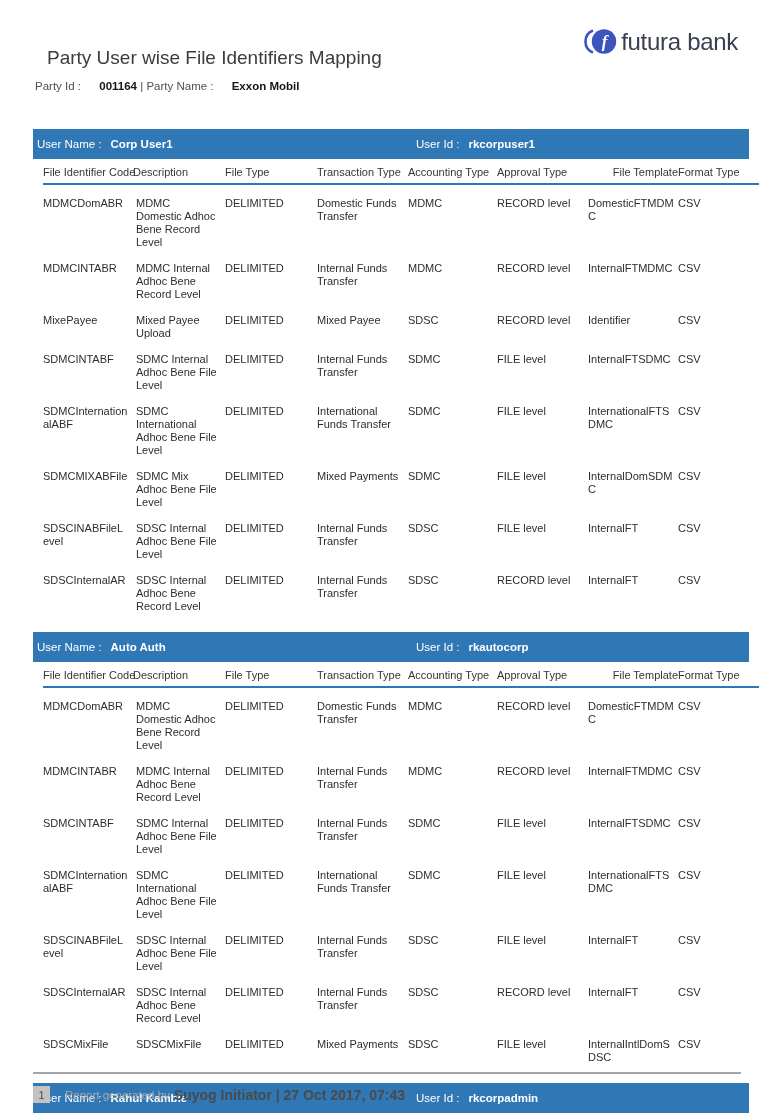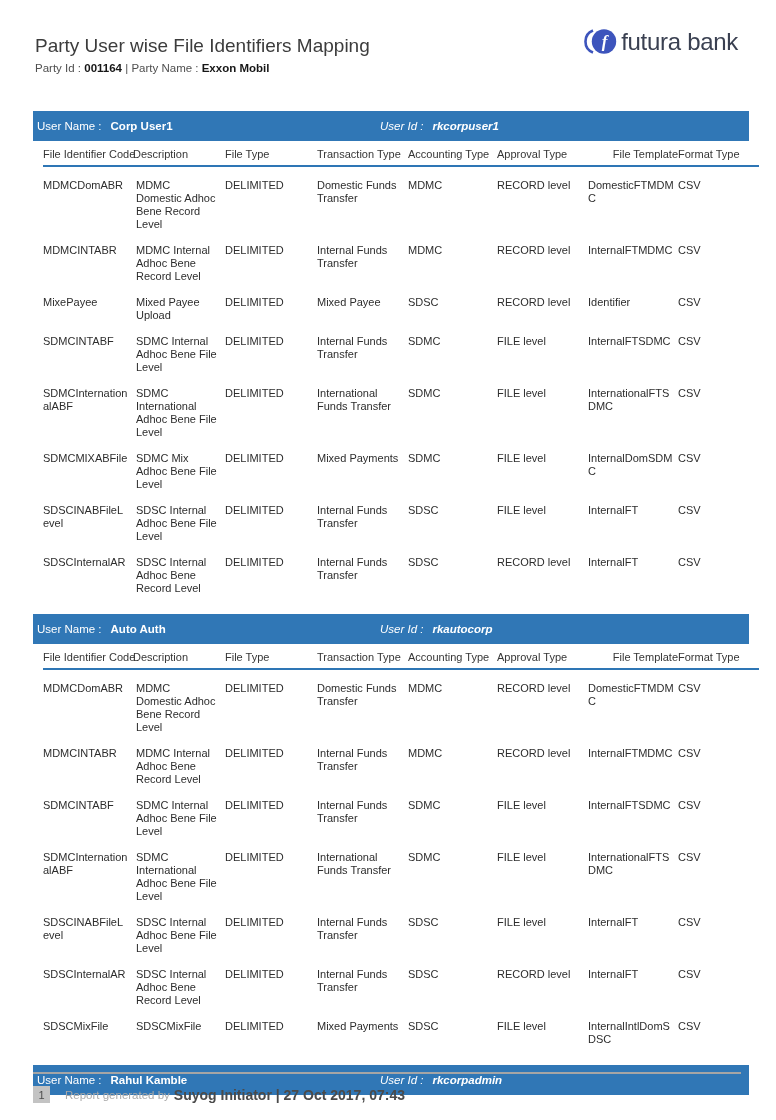--- a/index.html
+++ b/index.html
@@ -8,33 +8,33 @@
     position: relative;
     width: 776px;
     height: 1120px;
     background: #fff;
     font-family: "Liberation Sans", sans-serif;
     overflow: hidden;
   }
   
   .report-header { padding: 36px 0 0 35px; position: relative; }
   .title {
-    margin: 0;
+    margin: 12px;
     font-size: 19px;
     line-height: 20px;
     font-weight: 400;
     color: #3c3c3c;
   }
   .subtitle {
     margin: 6px 0 0 0;
     font-size: 11.5px;
     line-height: 12px;
     color: #4f4f4f;
   }
-  .subtitle b { color: #161616; }
+  .subtitle b { color: #161616; margin-left: 15px; }
   .brand {
     position: absolute;
     top: 26px;
     right: 38px;
     display: flex;
     align-items: center;
   }
   .brand-icon { display: inline-flex; margin-right: 4px; }
   .brand-name {
     font-size: 24px;
@@ -49,21 +49,21 @@
     position: relative;
     height: 30px;
     background: var(--bar-blue, #3077b6);
     color: #ffffff;
     font-size: 11.5px;
     display: flex;
     align-items: center;
     padding-left: 4px;
   }
   .bar-group { display: inline-flex; align-items: center; white-space: nowrap; }
-  .bar-right { position: absolute; left: 347px; font-style: italic; }
+  .bar-right { position: absolute; left: 383px; }
   .bar-value { margin-left: 9px; font-weight: bold; }
   .map-table {
     width: 716px;
     table-layout: fixed;
     border-collapse: collapse;
     margin-left: 10px;
   }
   .map-table thead th {
     font-size: 11px;
     line-height: 13px;

